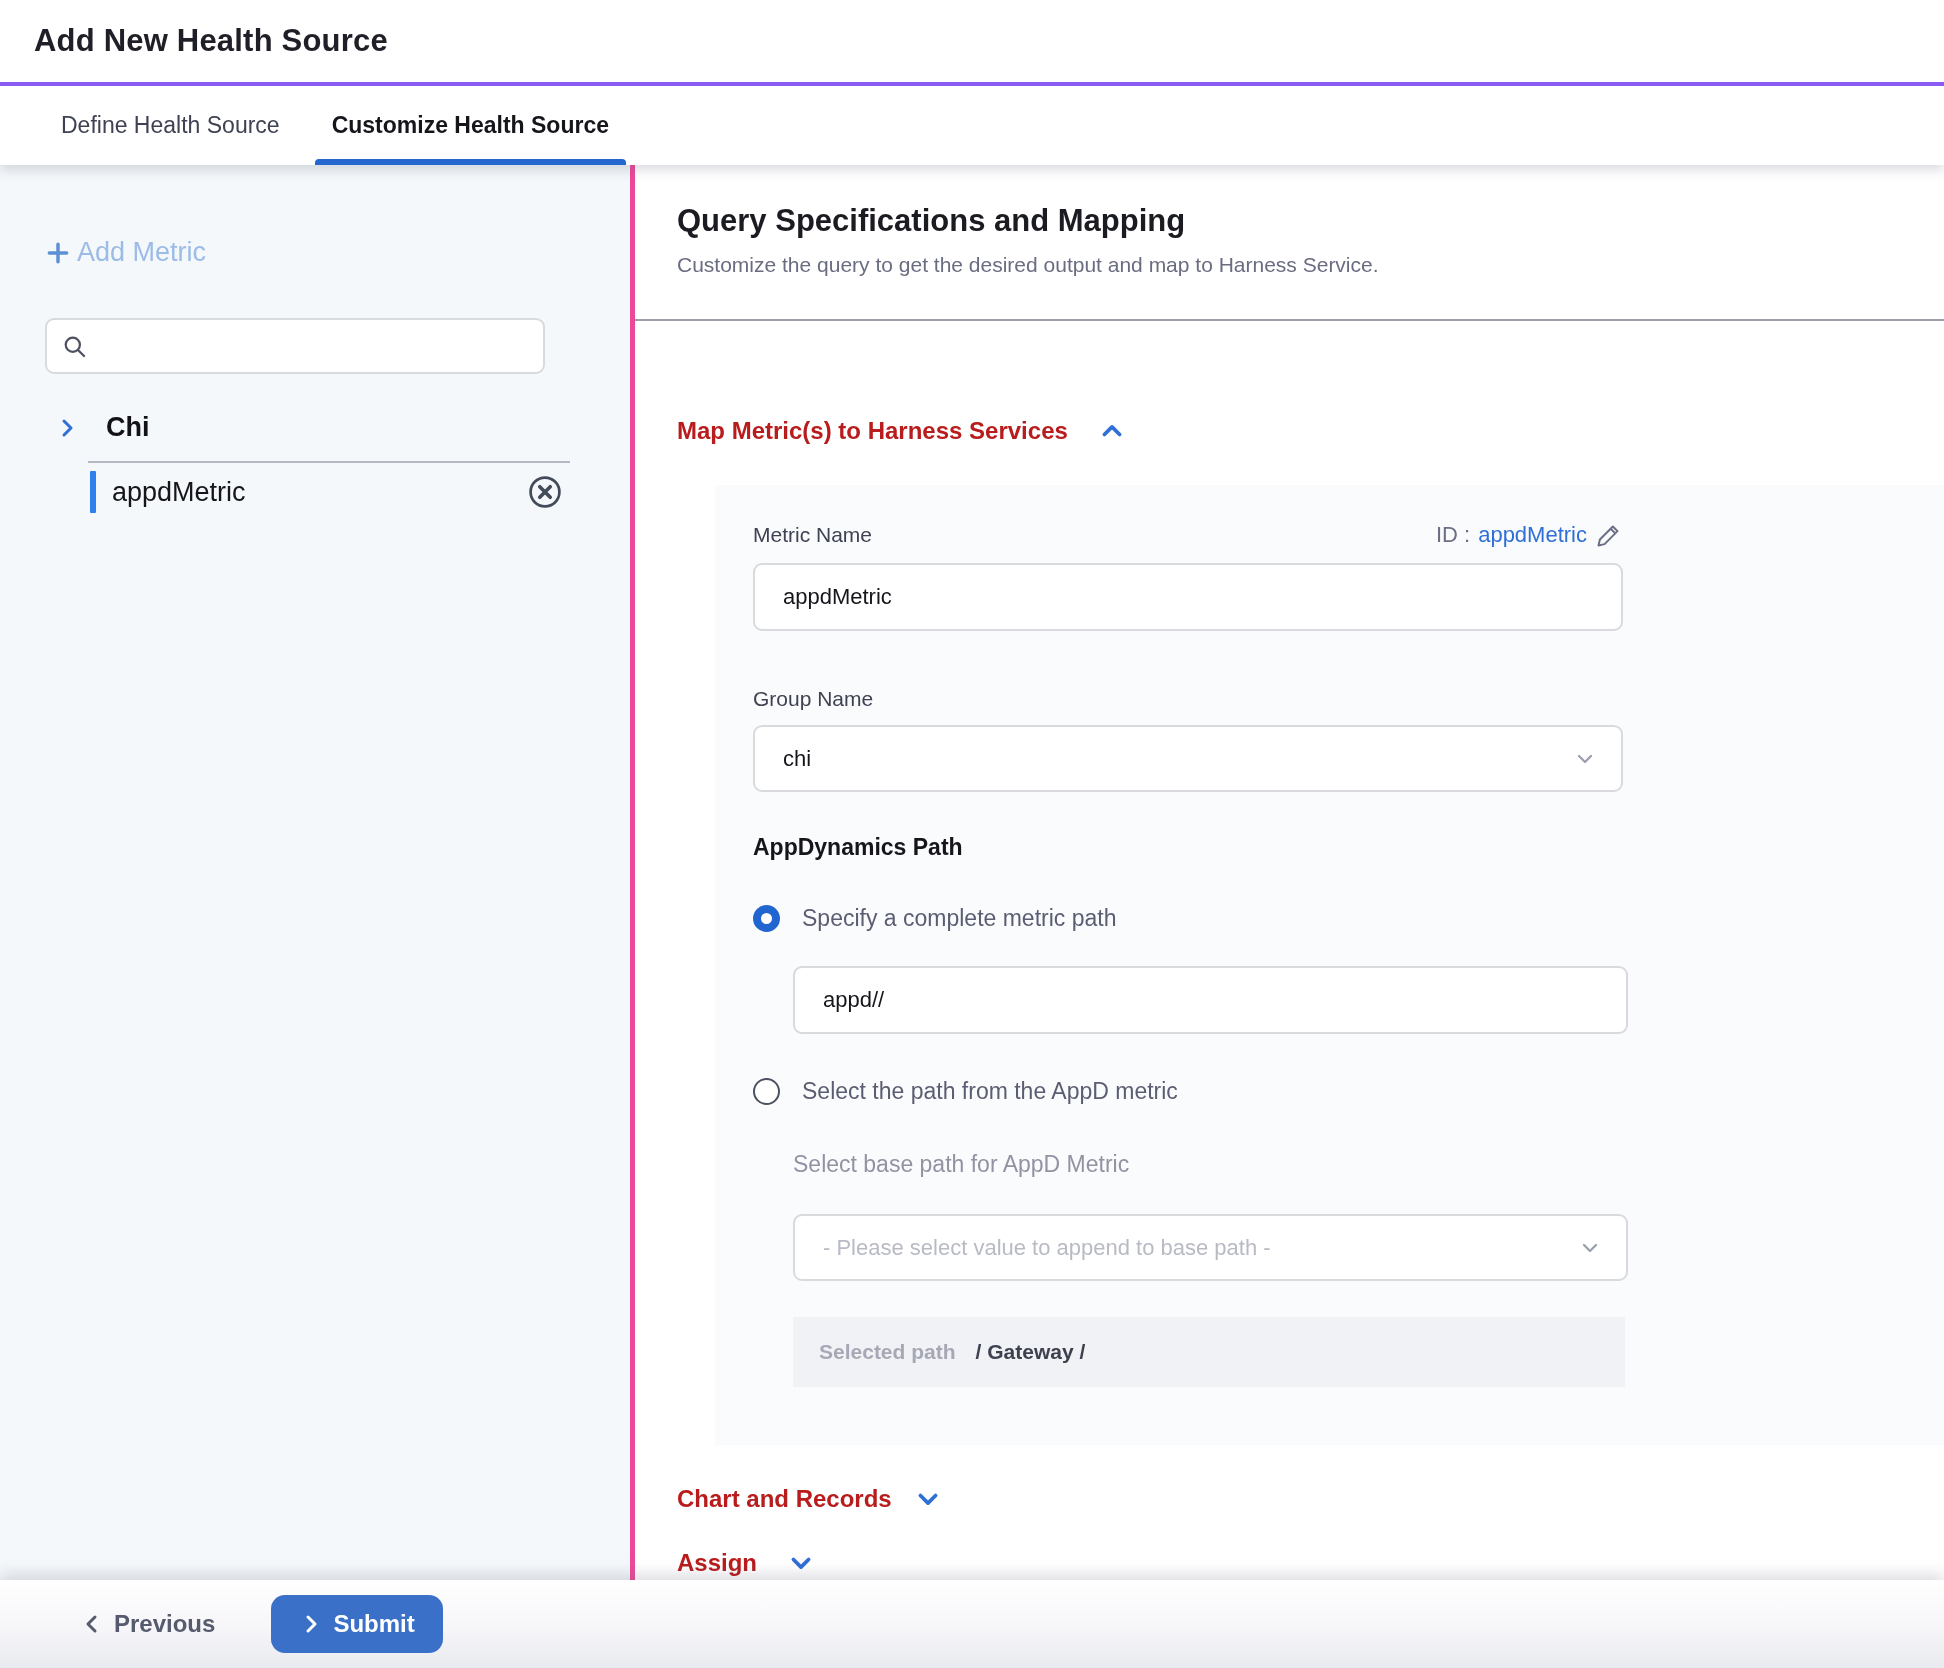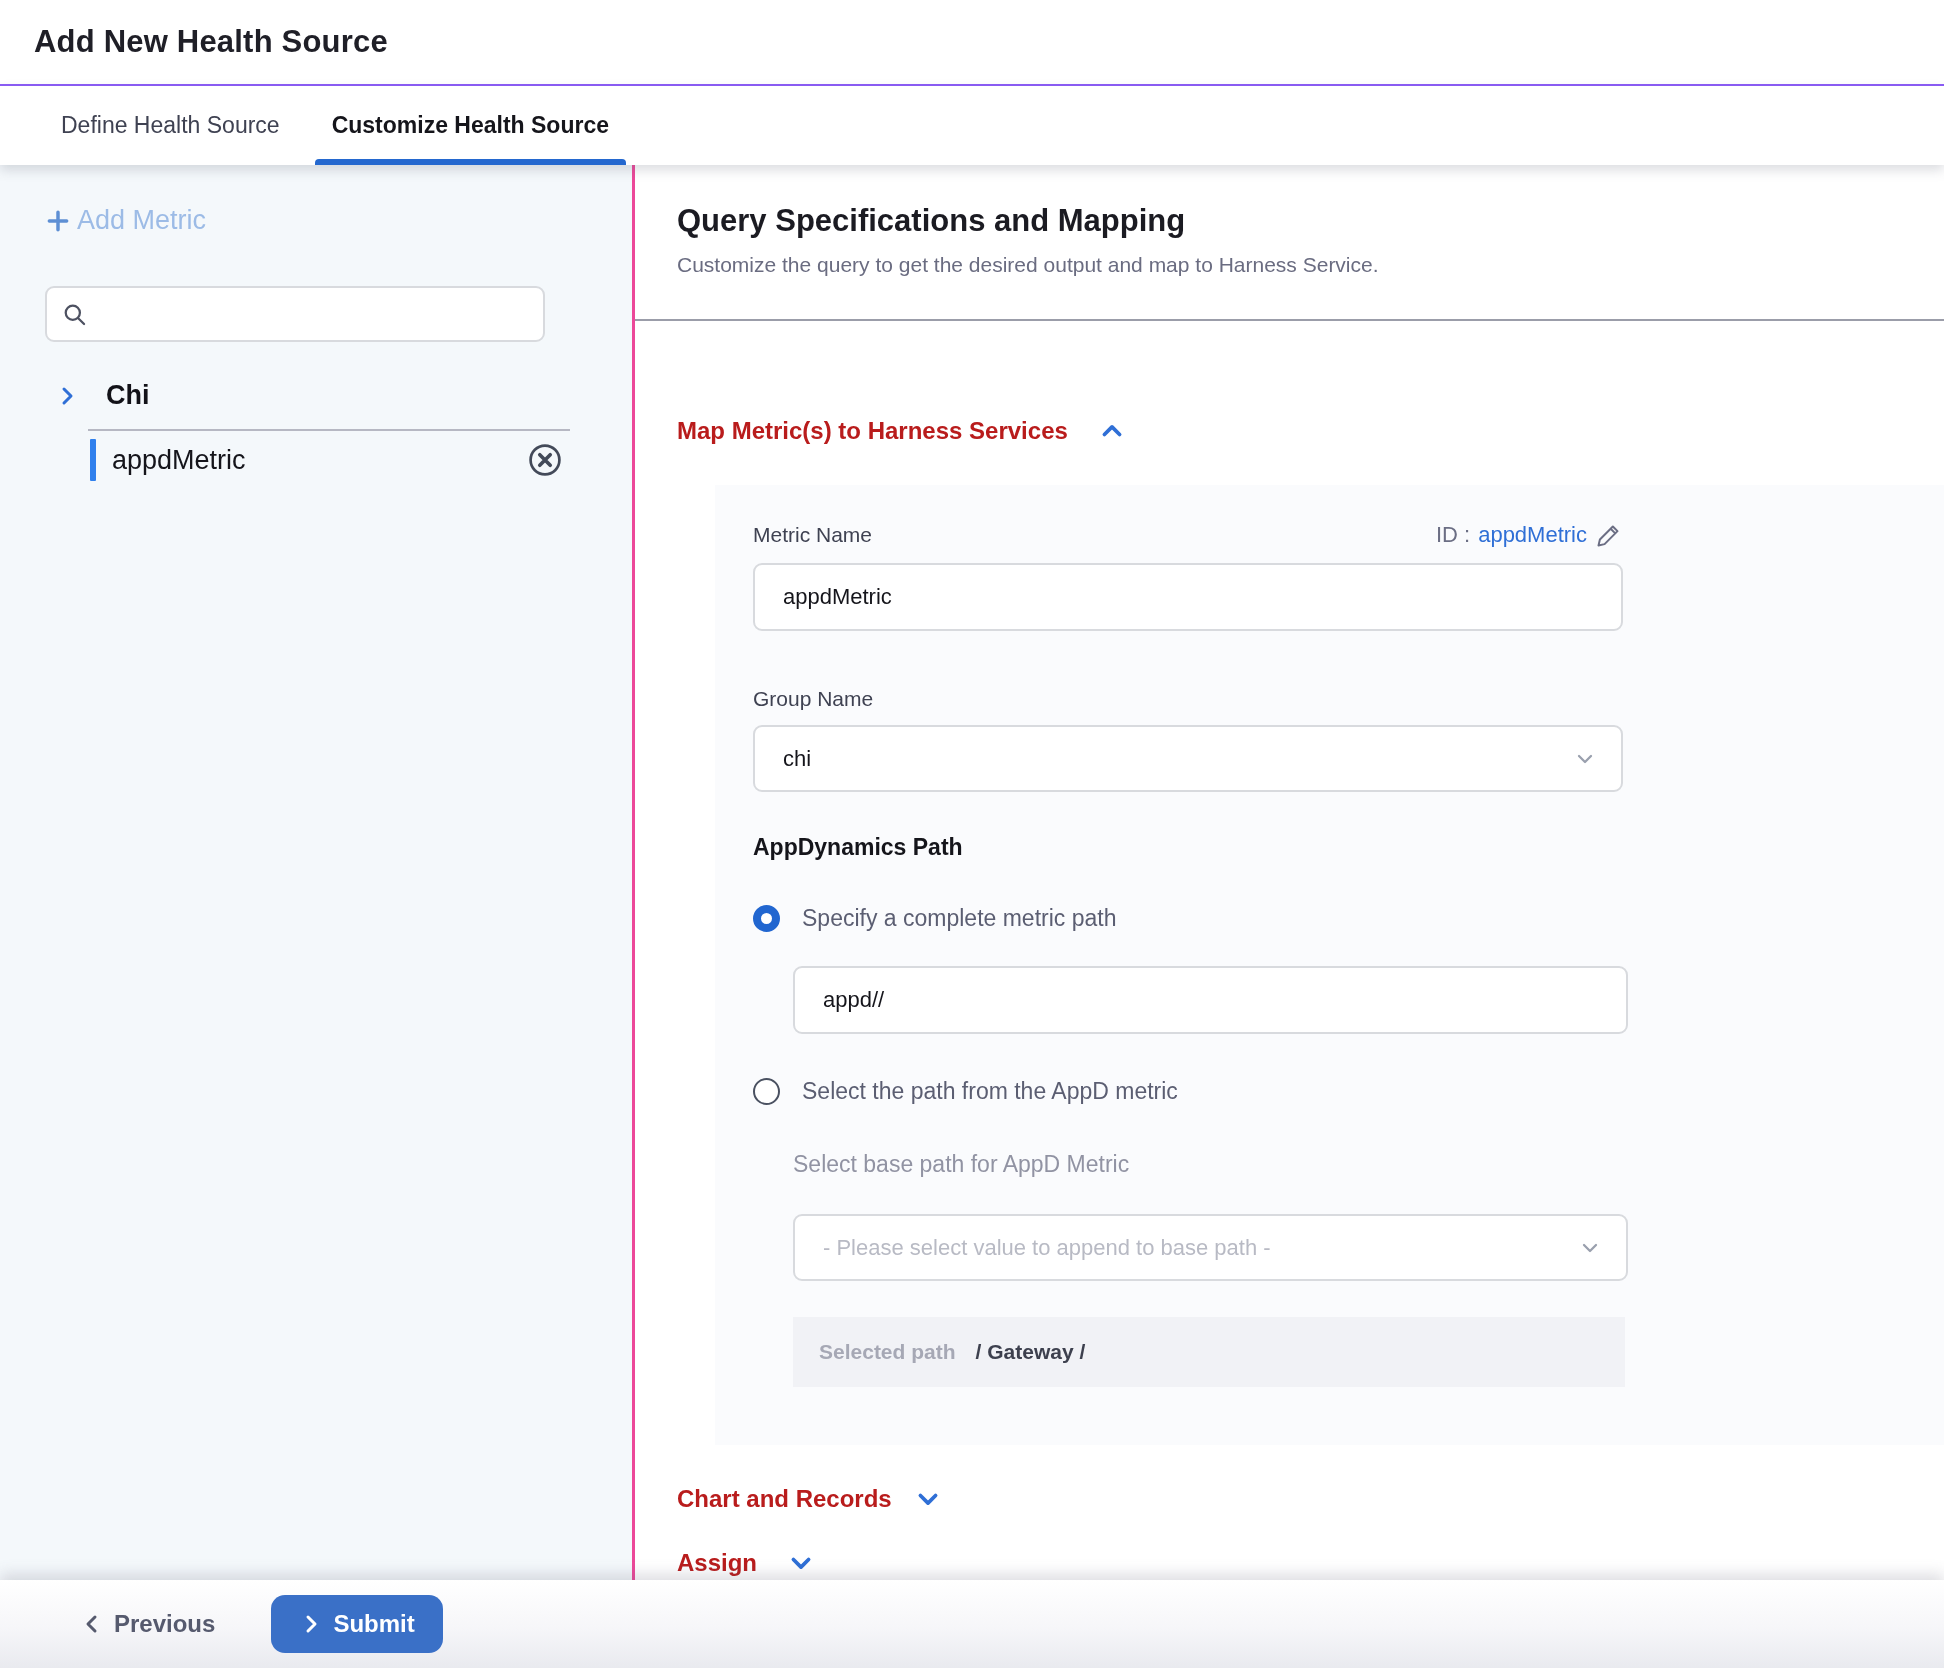--- a/index.html
+++ b/index.html
@@ -7,39 +7,39 @@
   body {
     font-family: "Liberation Sans", sans-serif;
     width: 1944px; height: 1668px;
     color: #1c1c24;
     overflow: hidden;
   }
   .app { width: 1944px; height: 1668px; display: flex; flex-direction: column; background:#fff; }
 
   
   .hdr { height: 86px; padding-left: 34px; display: flex; align-items: center;
-         border-bottom: 2px solid #8b5cf6; background: #fff; flex: 0 0 auto; }
+         border-bottom: 4px solid #8b5cf6; background: #fff; flex: 0 0 auto; }
   .hdr h1 { font-size: 31px; font-weight: 700; color: #1f1f27; letter-spacing: 0.2px; }
 
   
   .tabbar { height: 79px; display: flex; align-items: center; gap: 18px; padding-left: 44px;
             background: #fff; position: relative; z-index: 5;
             box-shadow: 0 5px 11px rgba(92,94,112,0.22); flex: 0 0 auto; }
   .tab { position: relative; height: 100%; display: flex; align-items: center;
          padding: 0 17px; font-size: 23px; color: #3f4252; font-weight: 500; cursor: pointer; }
   .tab.active { font-weight: 700; color: #15151b; text-align: center; }
   .tab.active::after { content: ""; position: absolute; left: 0; right: 0; bottom: 0;
          height: 6px; background: #2468cf; border-radius: 4px 4px 0 0; }
 
   
   .content { flex: 1 1 auto; display: flex; min-height: 0; }
 
   
-  .side { width: 635px; flex: 0 0 635px; background: #f4f8fb; border-right: 3px solid #ec4899;
-          padding-top: 40px; }
+  .side { width: 635px; flex: 0 0 635px; background: #f4f8fb; border-right: 5px solid #ec4899;
+          padding-top: 72px; }
   .addmetric { display: flex; align-items: center; gap: 6px; margin-left: 45px; cursor: pointer; }
   .addmetric .plus { display: flex; }
   .addmetric .lbl { font-size: 27px; color: #9cbbe6; }
   .searchbox { margin: 50px 0 0 45px; width: 500px; height: 56px; background: #fff;
                border: 2px solid #d8dade; border-radius: 9px; display: flex; align-items: center;
                padding: 0 14px; }
   .searchbox input { border: none; outline: none; background: transparent; flex: 1;
                font-size: 22px; margin-left: 10px; font-family: inherit; color:#1c1c24; }
   .treegroup { margin: 38px 0 0 55px; display: flex; align-items: center; gap: 27px; cursor: pointer; }
   .treegroup .glabel { font-size: 27px; font-weight: 700; color: #121218; }

